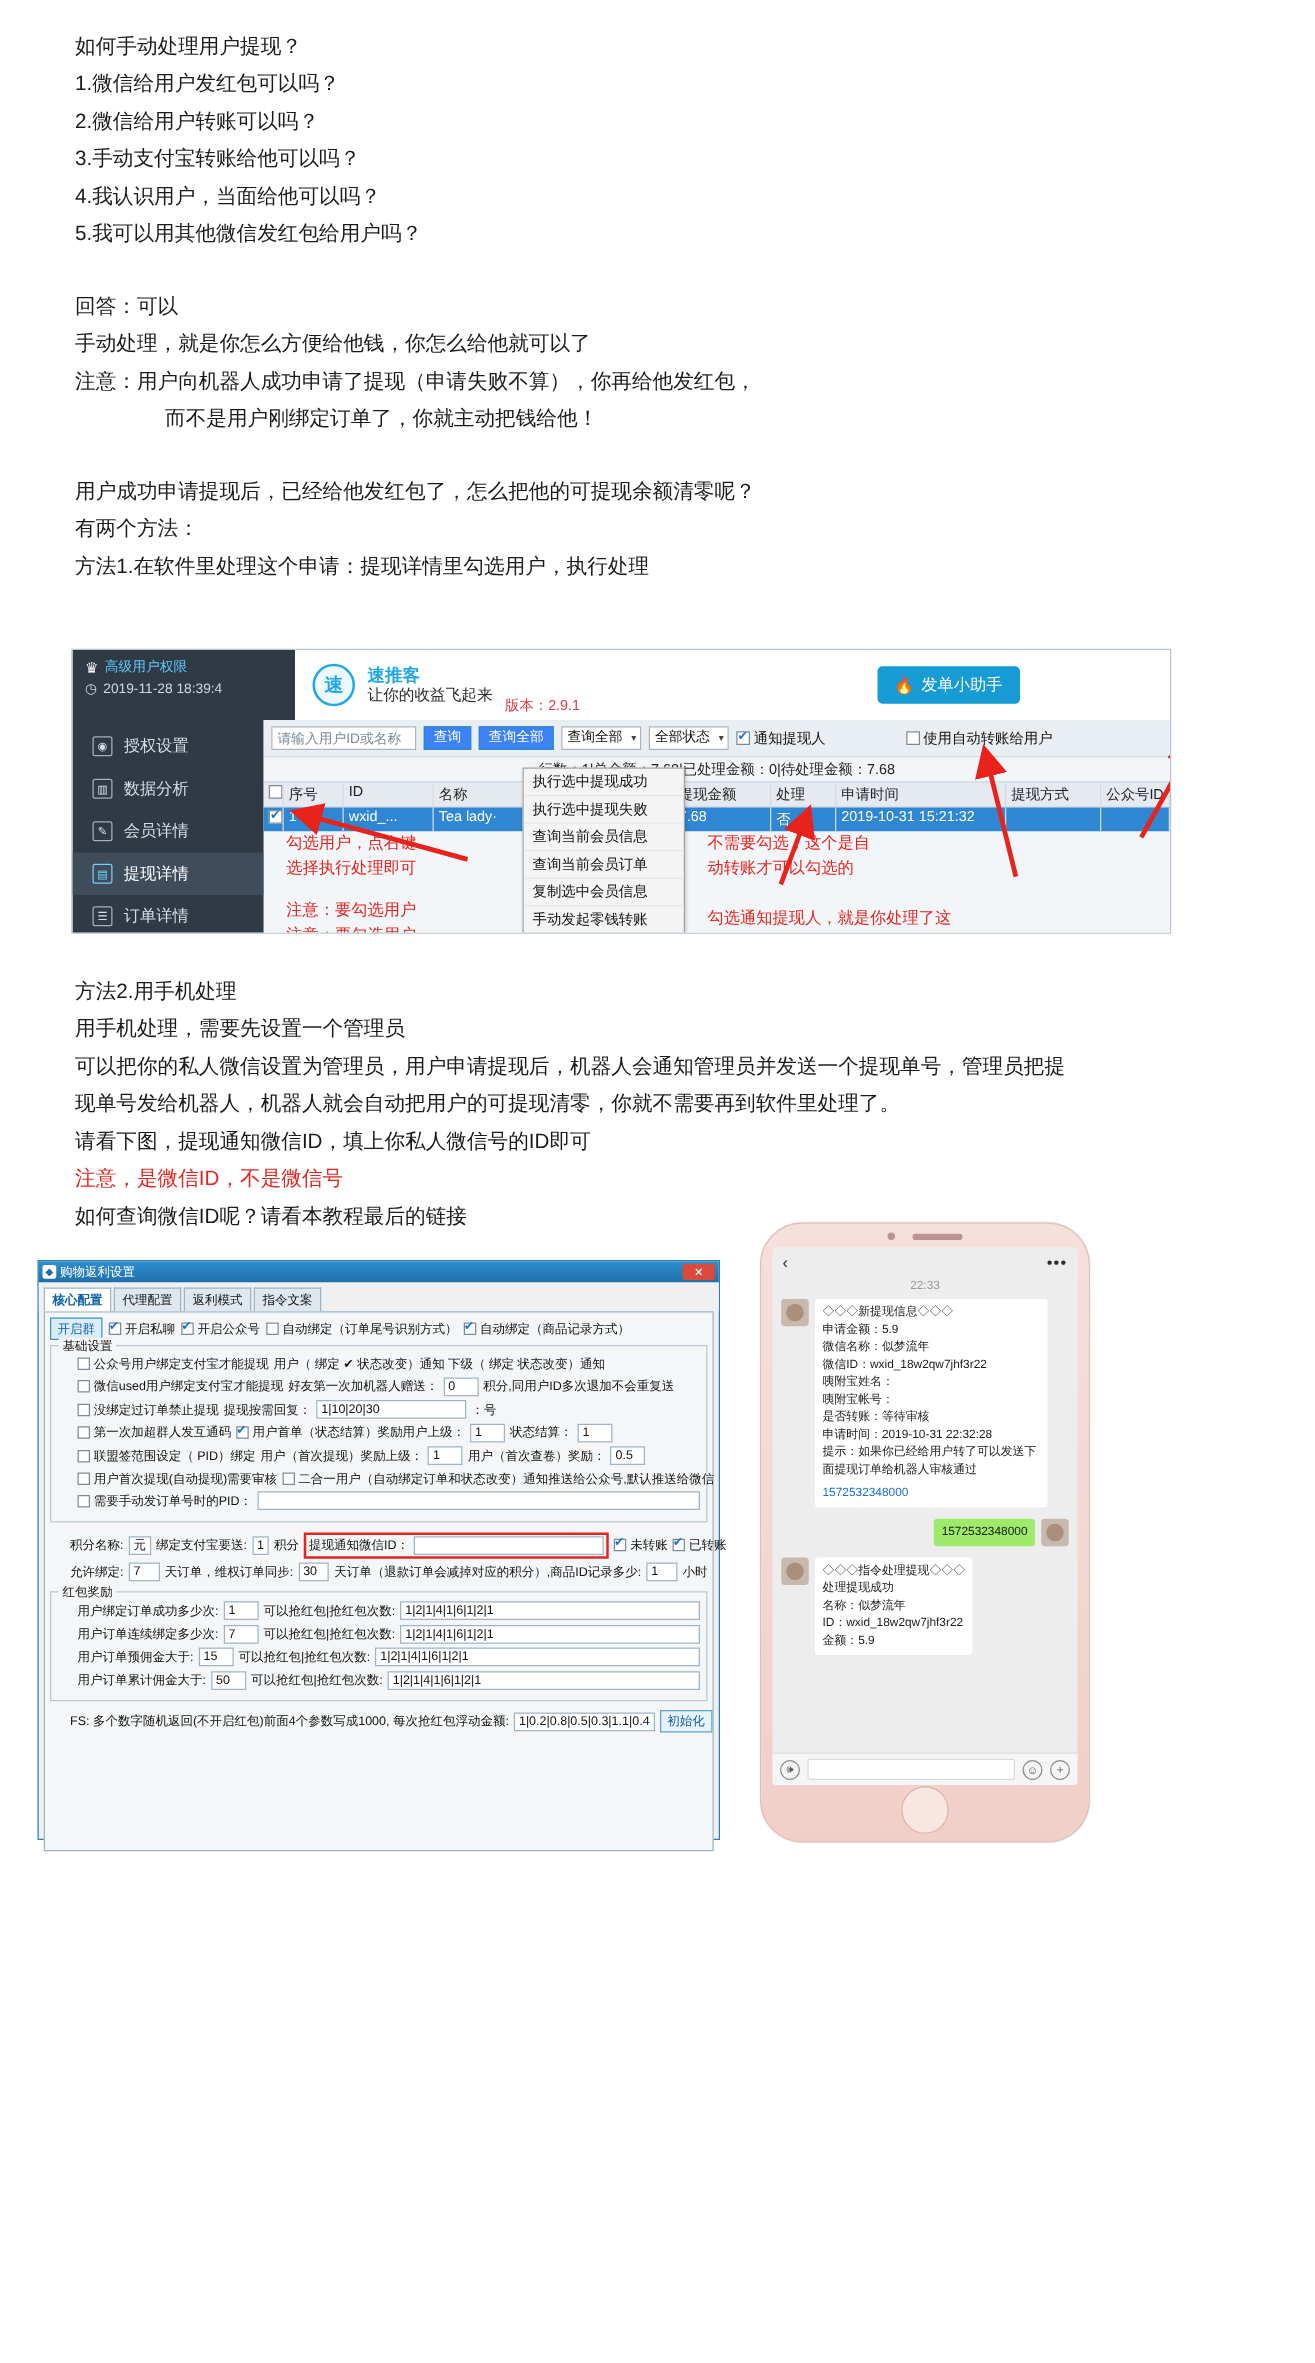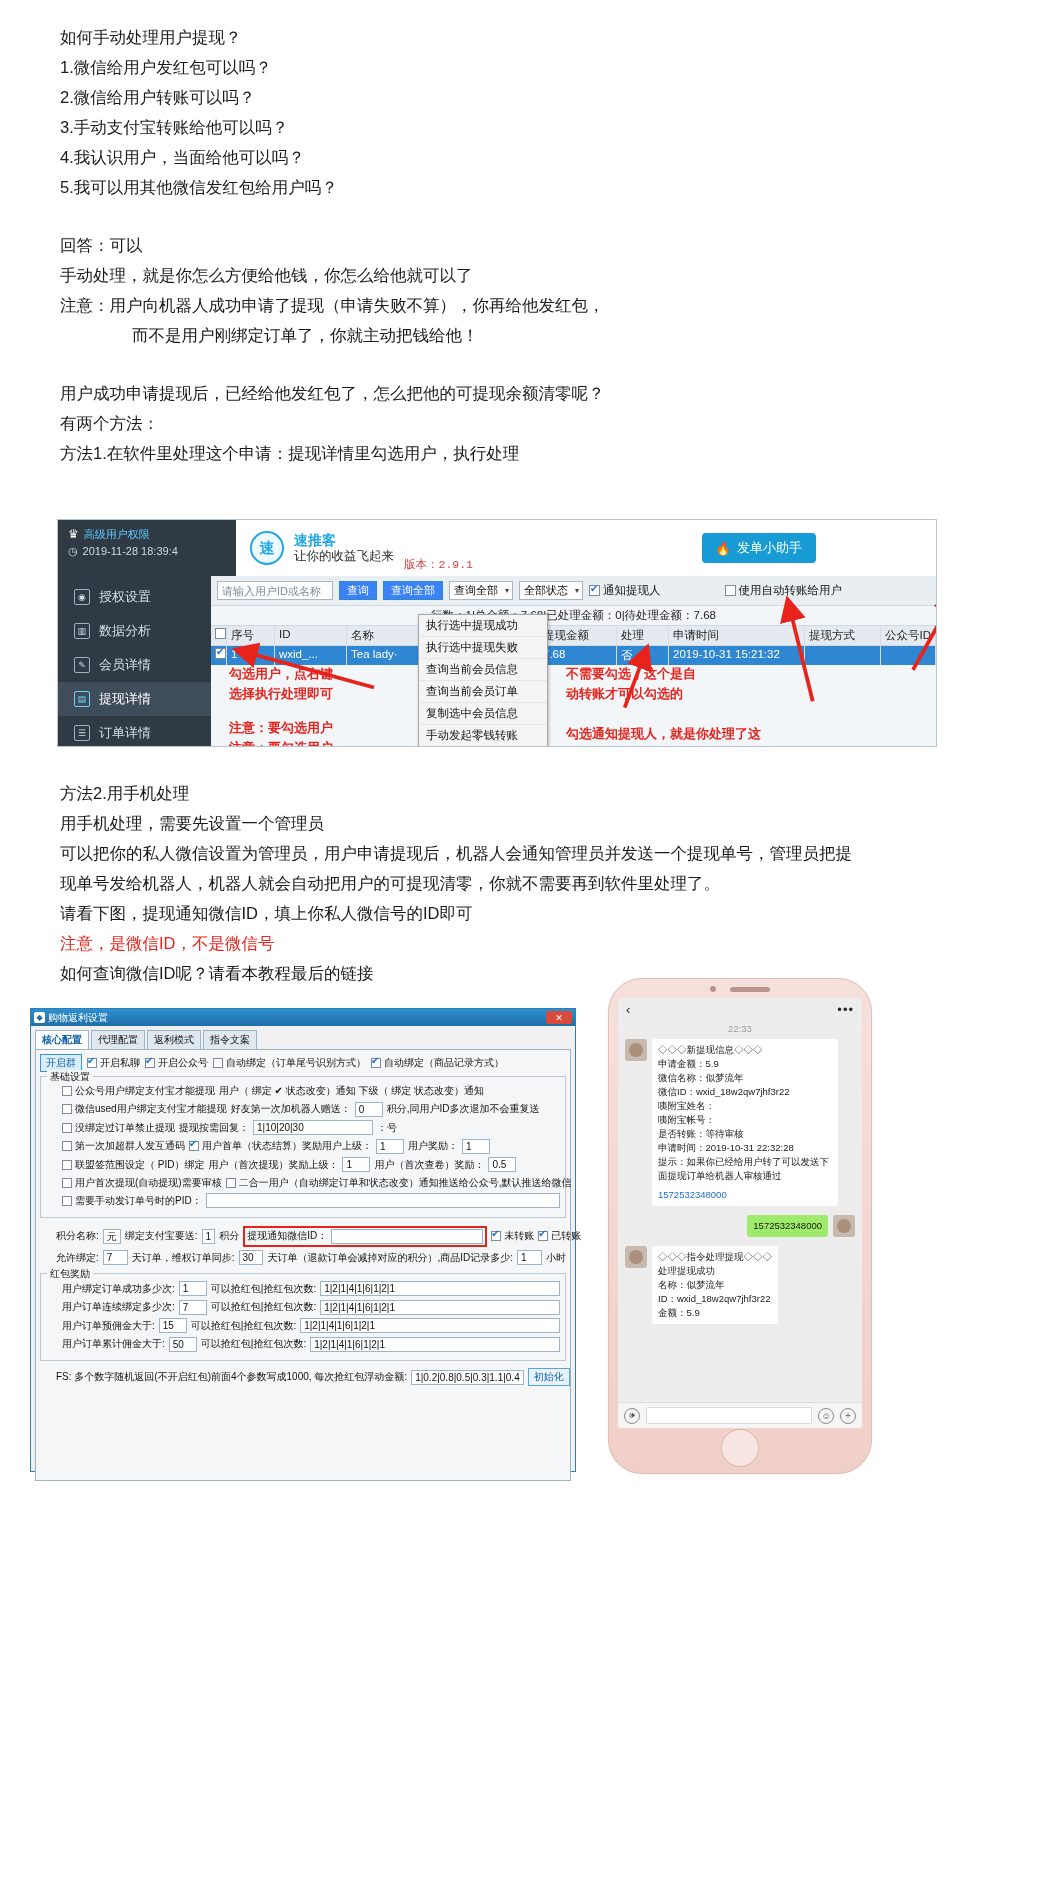--- a/index.html
+++ b/index.html
@@ -41,21 +41,21 @@
   .s1-mid { flex: 1; display: flex; align-items: center; padding-left: 14px; gap: 10px; }
   .logo-circle {
     width: 34px; height: 34px; border-radius: 50%;
     border: 2px solid #1fa7e8; color: #1fa7e8;
     display: flex; align-items: center; justify-content: center;
     font-size: 15px; font-weight: bold;
     background: #eef9ff;
   }
   .brand-name { color: #1fa7e8; font-size: 14px; font-weight: bold; line-height: 16px; }
   .brand-sub { color: #2b2b2b; font-size: 12.5px; line-height: 16px; }
-  .ver { color: #e23b3b; font-size: 11.5px; align-self: flex-end; padding-bottom: 4px; font-family: Liberation Mono, monospace; }
+  .ver { color: #e23b3b; font-size: 11.5px; align-self: flex-end; padding-bottom: 4px; }
   .s1-btn-orange {
     margin-left: auto; margin-right: 120px;
     background: #169bd5; color: #fff; font-size: 13px;
     padding: 6px 14px; border-radius: 4px; display: flex; align-items: center; gap: 5px;
   }
 
   .s1-body { display: flex; height: 172px; }
   .s1-sidebar { width: 178px; background: #2f3a45; padding-top: 4px; }
   .s1-sidebar .item {
     display: flex; align-items: center; gap: 9px;
@@ -107,21 +107,21 @@
   .c8 { width: 136px; } .c9 { width: 76px; } .c10 { flex: 1; }
 
   .ctx-menu {
     position: absolute; left: 207px; top: 38px; width: 130px;
     background: #f4f4f4; border: 1px solid #a6a6a6; box-shadow: 1px 1px 3px rgba(0,0,0,.25);
     font-size: 11.5px; color: #111;
   }
   .ctx-menu div { padding: 3px 7px; border-bottom: 1px solid #e6e6e6; }
   .ctx-menu div:last-child { border-bottom: none; }
 
-  .red-note { position: absolute; color: #e8231c; font-size: 13px; line-height: 20px; font-weight: bold; }
+  .red-note { position: absolute; color: #e8231c; font-size: 13px; line-height: 20px; font-weight: normal; }
   .n1 { left: 18px; top: 88px; }
   .n2 { left: 18px; top: 142px; }
   .n3 { left: 355px; top: 88px; width: 166px; }
   .n4 { left: 355px; top: 148px; width: 200px; }
 
   
   .arrow-svg { position: absolute; left: 0; top: 0; width: 880px; height: 228px; pointer-events: none; }
 
   
   .shot2 {
@@ -429,21 +429,21 @@
       <div class="line">
         <span class="chk">
             <span class="cb"></span>
             <span>第一次加超群人发互通码</span>
           </span>
         <span class="chk">
             <span class="cb on"></span>
             <span>用户首单（状态结算）奖励用户上级：</span>
           </span>
         <span class="cell w-sm">1</span>
-        <span class="ltxt">用户奖励：</span>
+        <span class="ltxt">状态结算：</span>
         <span class="cell w-sm">1</span>
       </div>
 
       <div class="line">
         <span class="chk">
             <span class="cb"></span>
             <span>联盟签范围设定（ PID）绑定</span>
           </span>
         <span class="ltxt">用户（首次提现）奖励上级：</span>
         <span class="cell w-sm">1</span>

